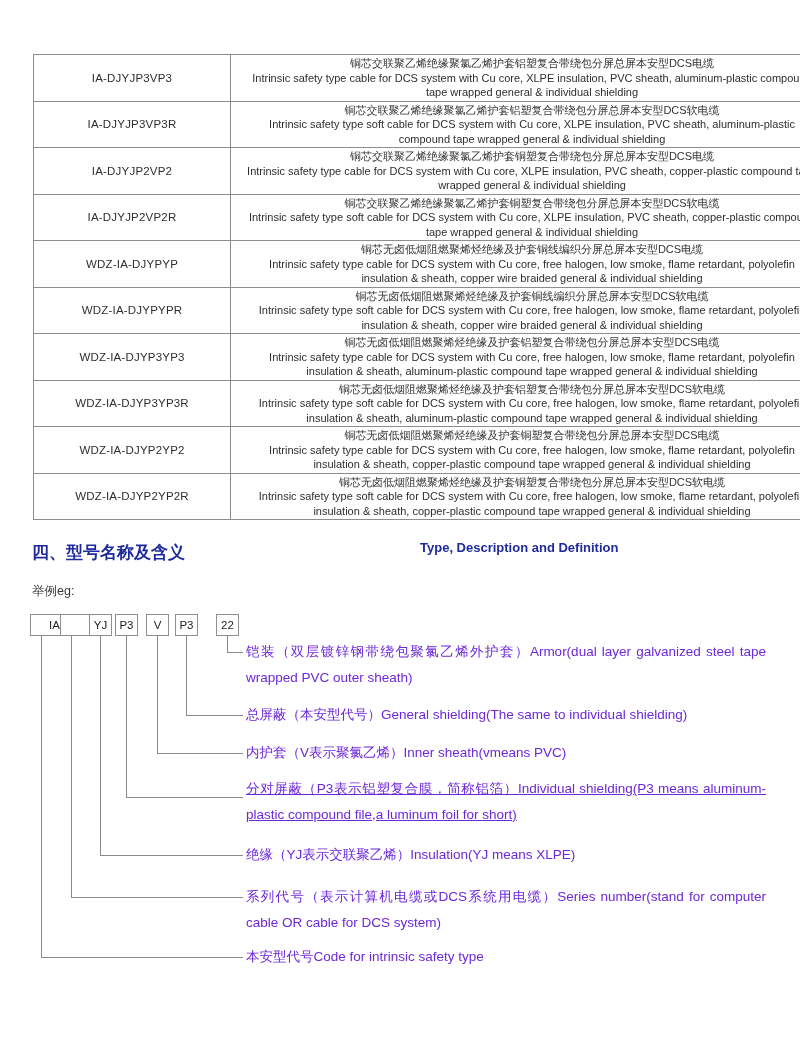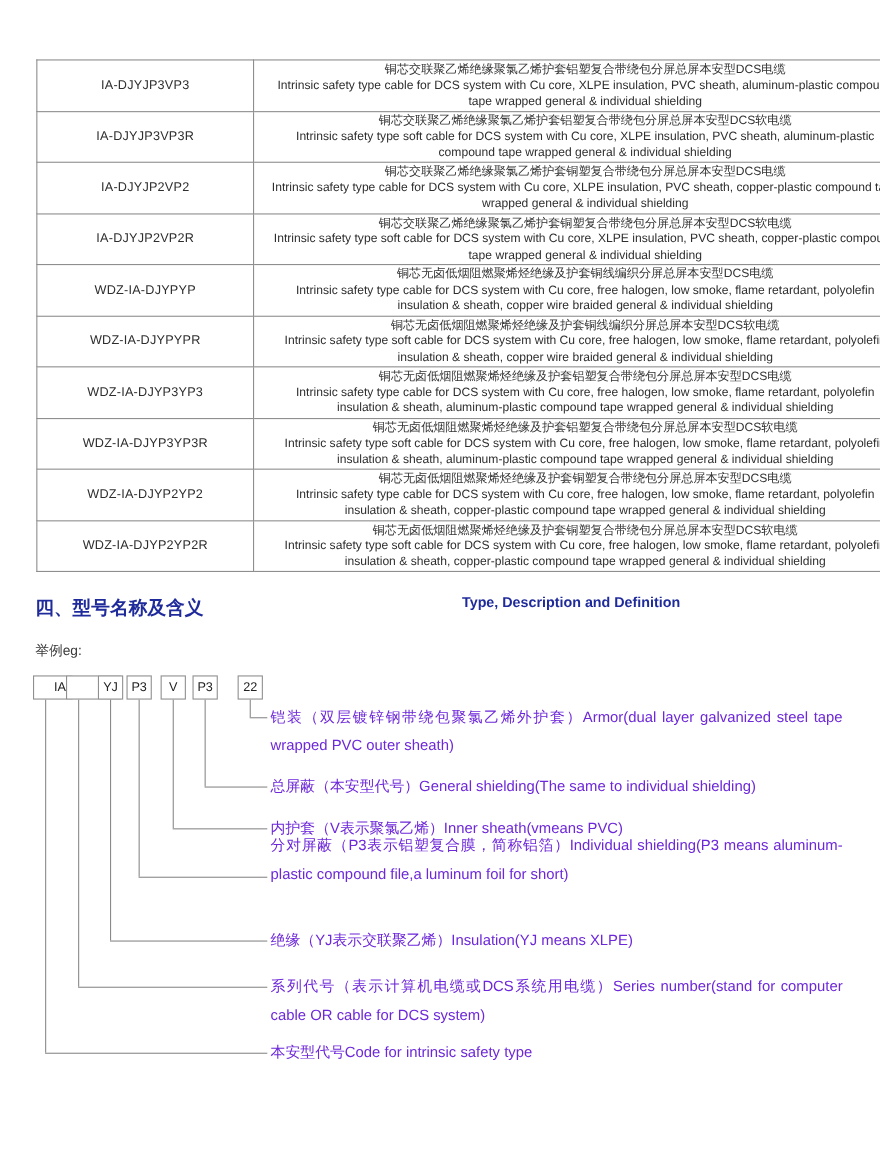--- a/index.html
+++ b/index.html
@@ -175,21 +175,21 @@
 
   <div class="vline" style="left:41px;top:636px;height:321px;"></div>
   <div class="hline" style="left:41px;top:957px;width:202px;"></div>
 
   <div class="diag-label" style="top:639px;"><span>铠装（双层镀锌钢带绕包聚氯乙烯外护套）</span><span>Armor(dual layer galvanized steel tape wrapped PVC outer sheath)</span></div>
 
   <div class="diag-label" style="top:702px;"><span>总屏蔽（本安型代号）</span><span>General shielding(The same to individual shielding)</span></div>
 
   <div class="diag-label" style="top:740px;"><span>内护套（V表示聚氯乙烯）</span><span>Inner sheath(vmeans PVC)</span></div>
 
-  <div class="diag-label" style="top:756px;"><span>分对屏蔽（P3表示铝塑复合膜，简称铝箔）</span><span>Individual shielding(P3 means aluminum-plastic compound file,a luminum foil for short)</span></div>
+  <div class="diag-label" style="top:776px;text-decoration:underline;"><span>分对屏蔽（P3表示铝塑复合膜，简称铝箔）</span><span>Individual shielding(P3 means aluminum-plastic compound file,a luminum foil for short)</span></div>
 
   <div class="diag-label" style="top:842px;"><span>绝缘（YJ表示交联聚乙烯）</span><span>Insulation(YJ means XLPE)</span></div>
 
   <div class="diag-label" style="top:884px;"><span>系列代号（表示计算机电缆或DCS系统用电缆）</span><span>Series number(stand for computer cable OR cable for DCS system)</span></div>
 
   <div class="diag-label" style="top:944px;"><span>本安型代号</span><span>Code for intrinsic safety type</span></div>
 
 </div>
 
 </body></html>

